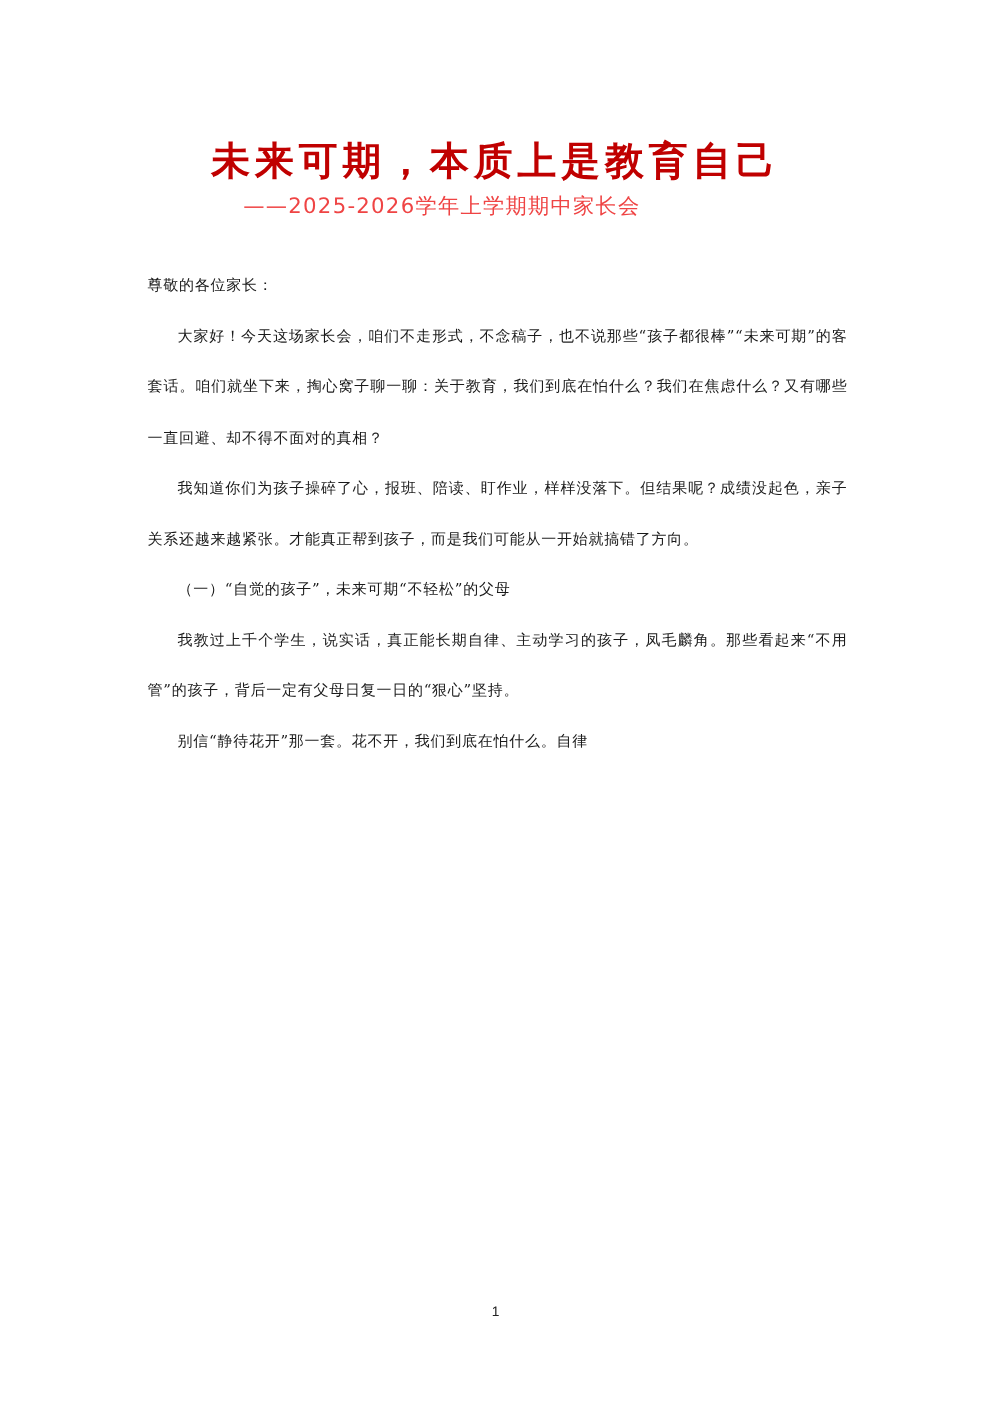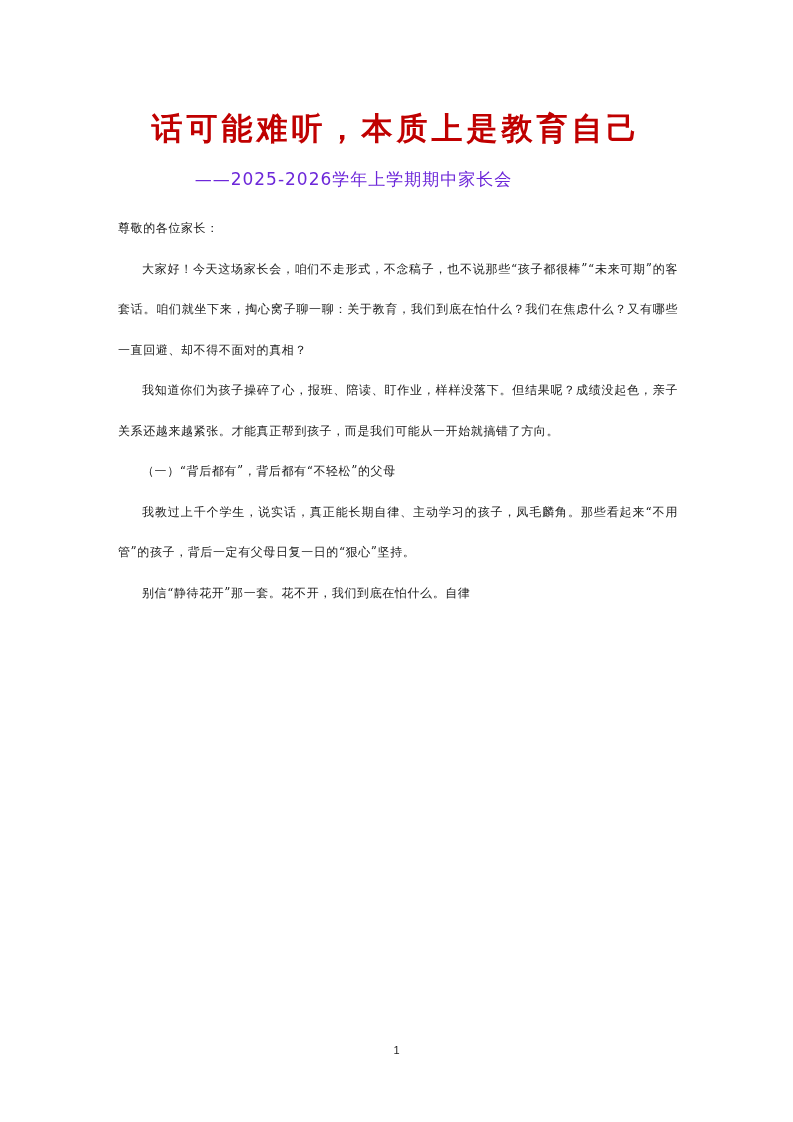--- a/index.html
+++ b/index.html
@@ -2,40 +2,40 @@
 <html><head>
 <meta charset="utf-8">
 <style>
   html, body { margin:0; padding:0; background:#ffffff; }
   body { width:793px; height:1122px; position:relative; overflow:hidden;
          font-family:"DejaVu Serif","Liberation Serif",serif; color:#1a1a1a; }
   .page { position:absolute; left:0; top:0; width:793px; height:1122px; background:#fff; }
   .title { position:absolute; top:108px; left:0; width:793px; text-align:center;
            font-size:31px; font-weight:bold; letter-spacing:4px; color:#c00000;
            font-family:"DejaVu Serif","Liberation Serif",serif; }
-  .subtitle { position:absolute; top:168px; left:0; width:707px; text-align:center;
-              font-size:17px; color:#6d28d9; letter-spacing:1px;
+  .subtitle { position:absolute; top:153px; left:0; width:707px; text-align:center;
+              font-size:17px; color:#ef4444; letter-spacing:1px;
               font-family:"DejaVu Sans","Liberation Sans",sans-serif; }
   .body { position:absolute; left:118px; top:208px; width:560px; font-size:12px;
           line-height:40.5px; letter-spacing:0.6px; text-align:justify; }
   .body p { margin:0; }
   .indent { text-indent:2em; }
   .page-number { position:absolute; top:1044px; left:0; width:793px; text-align:center;
                  font-size:11px; color:#222; font-family:"Liberation Sans",sans-serif; }
 </style>
 </head>
 <body>
 
 <div class="page">
-  <div class="title" style="color: rgb(192, 0, 0);">话可能难听，本质上是教育自己</div>
+  <div class="title" style="color: rgb(192, 0, 0);">未来可期，本质上是教育自己</div>
   <div class="subtitle">——2025-2026学年上学期期中家长会</div>
 
   <div class="body">
     <p>尊敬的各位家长：</p>
     <p class="indent">大家好！今天这场家长会，咱们不走形式，不念稿子，也不说那些“孩子都很棒”“未来可期”的客套话。咱们就坐下来，掏心窝子聊一聊：关于教育，我们到底在怕什么？我们在焦虑什么？又有哪些一直回避、却不得不面对的真相？</p>
     <p class="indent">我知道你们为孩子操碎了心，报班、陪读、盯作业，样样没落下。但结果呢？成绩没起色，亲子关系还越来越紧张。才能真正帮到孩子，而是我们可能从一开始就搞错了方向。</p>
-    <p class="indent">（一）“背后都有”，背后都有“不轻松”的父母</p>
+    <p class="indent">（一）“自觉的孩子”，未来可期“不轻松”的父母</p>
     <p class="indent">我教过上千个学生，说实话，真正能长期自律、主动学习的孩子，凤毛麟角。那些看起来“不用管”的孩子，背后一定有父母日复一日的“狠心”坚持。</p>
     <p class="indent">别信“静待花开”那一套。花不开，我们到底在怕什么。自律</p>
   </div>
 
   <div class="page-number">1</div>
 </div>
 
 </body></html>

